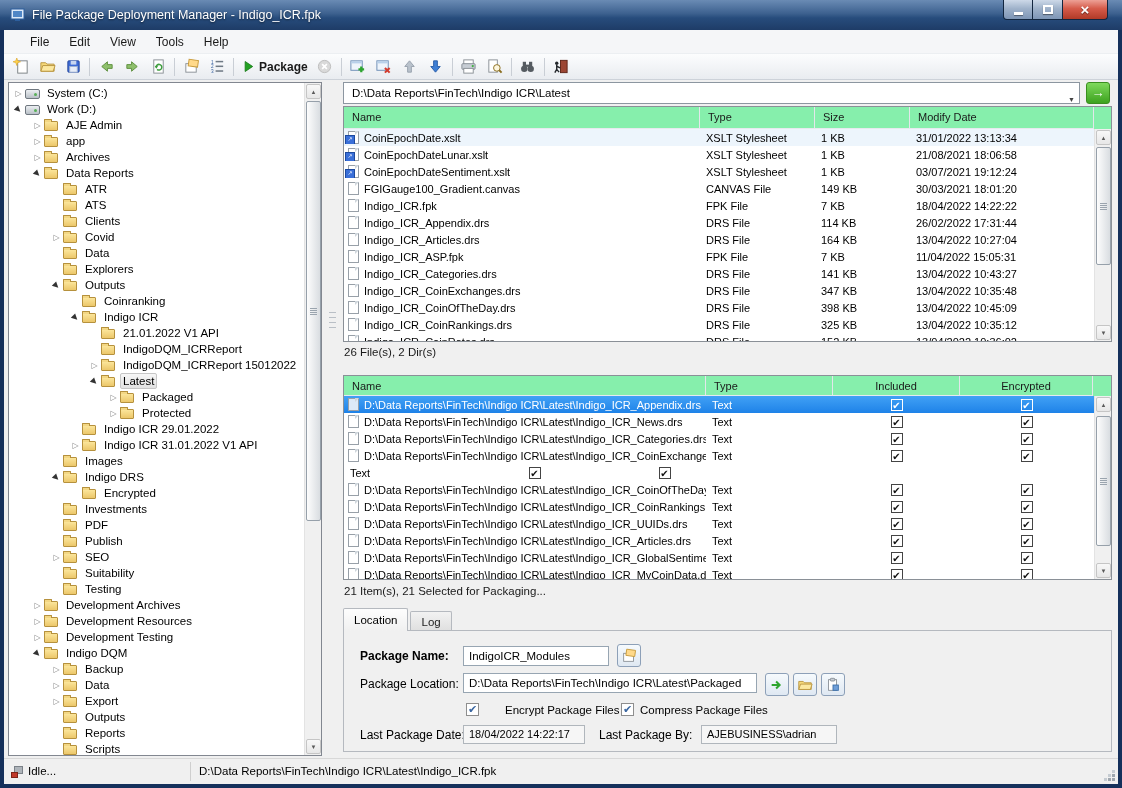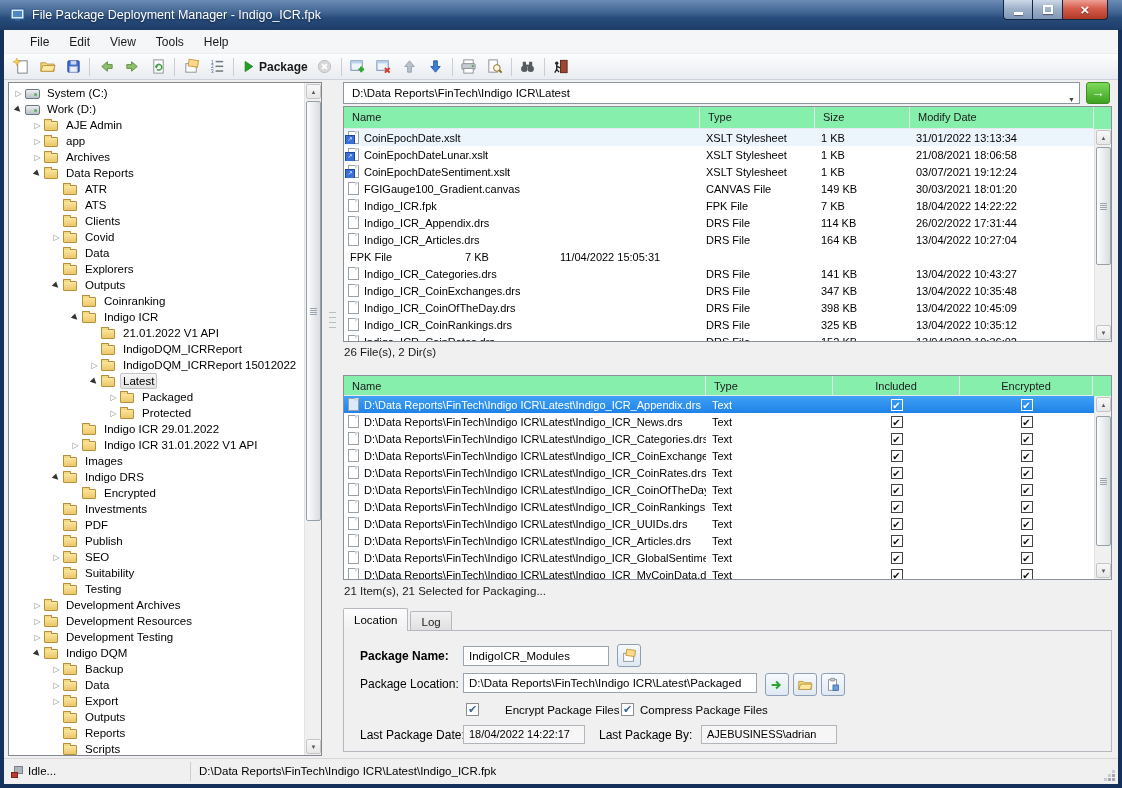--- a/index.html
+++ b/index.html
@@ -618,20 +618,24 @@
               <div class="lrow">
                 <div class="cell name l1c0">
                   <span class="ic-doc"></span>
                   <span>Indigo_ICR_Articles.drs</span>
                 </div>
                 <div class="cell l1c1">DRS File</div>
                 <div class="cell l1c2">164 KB</div>
                 <div class="cell l1c3">13/04/2022 10:27:04</div>
               </div>
               <div class="lrow">
+                <div class="cell name l1c0">
+                  <span class="ic-doc"></span>
+                  <span>Indigo_ICR_ASP.fpk</span>
+                </div>
                 <div class="cell l1c1">FPK File</div>
                 <div class="cell l1c2">7 KB</div>
                 <div class="cell l1c3">11/04/2022 15:05:31</div>
               </div>
               <div class="lrow">
                 <div class="cell name l1c0">
                   <span class="ic-doc"></span>
                   <span>Indigo_ICR_Categories.drs</span>
                 </div>
                 <div class="cell l1c1">DRS File</div>
@@ -737,24 +741,20 @@
                 </div>
                 <div class="cell l2c1">Text</div>
                 <div class="cell center l2c2">
                   <span class="cb">✔</span>
                 </div>
                 <div class="cell center l2c3">
                   <span class="cb">✔</span>
                 </div>
               </div>
               <div class="lrow">
-                <div class="cell name l2c0">
-                  <span class="ic-doc"></span>
-                  <span>D:\Data Reports\FinTech\Indigo ICR\Latest\Indigo_ICR_CoinRates.drs</span>
-                </div>
                 <div class="cell l2c1">Text</div>
                 <div class="cell center l2c2">
                   <span class="cb">✔</span>
                 </div>
                 <div class="cell center l2c3">
                   <span class="cb">✔</span>
                 </div>
               </div>
               <div class="lrow">
                 <div class="cell name l2c0">

